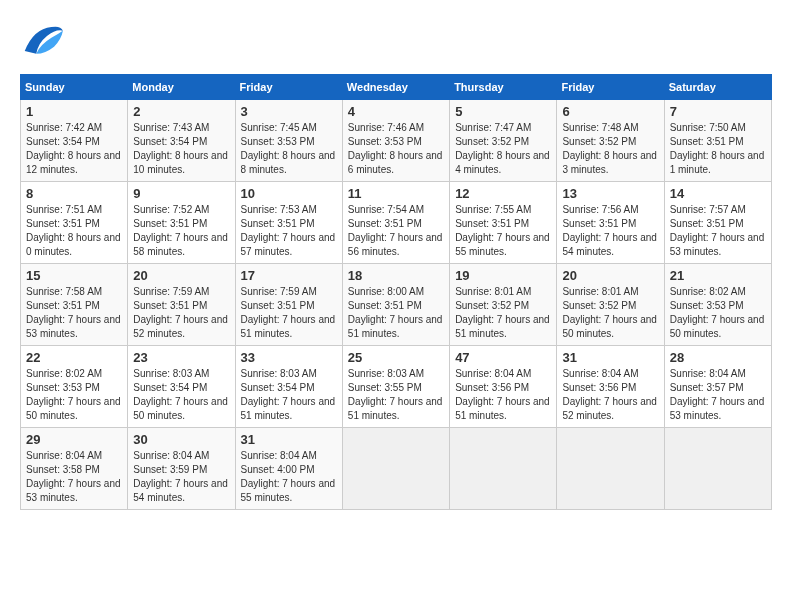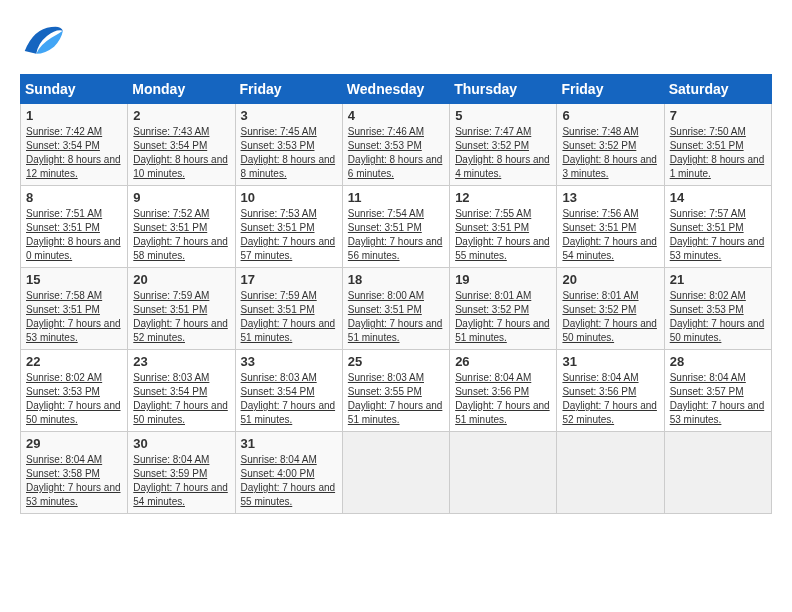--- a/index.html
+++ b/index.html
@@ -31,21 +31,21 @@
     .calendar {
       width: 100%;
       border-collapse: collapse;
       font-size: 11px;
     }
     .calendar thead tr th {
       background-color: #1565c0;
       color: #fff;
       padding: 6px 4px;
       text-align: left;
-      font-size: 14px;
+      font-size: 11px;
       font-weight: bold;
       border: 1px solid #1565c0;
     }
     .calendar tbody tr td {
       border: 1px solid #ccc;
       vertical-align: top;
       padding: 4px 5px;
       width: 107px;
       min-height: 80px;
       background: #fff;
@@ -60,21 +60,20 @@
       font-size: 13px;
       font-weight: bold;
       color: #333;
       display: block;
       margin-bottom: 2px;
     }
     .day-info {
       font-size: 10px;
       color: #333;
       line-height: 1.4;
-      text-decoration: underline;
     }
     td.empty {
       background: #f0f0f0 !important;
     }
     .logo-container {
       display: flex;
       align-items: center;
       gap: 2px;
     }
     .logo-icon svg {
@@ -227,21 +226,21 @@
         </td>
         <td>
           <span class="day-num">33</span>
           <div class="day-info">Sunrise: 8:03 AM<br>Sunset: 3:54 PM<br>Daylight: 7 hours and 51 minutes.</div>
         </td>
         <td>
           <span class="day-num">25</span>
           <div class="day-info">Sunrise: 8:03 AM<br>Sunset: 3:55 PM<br>Daylight: 7 hours and 51 minutes.</div>
         </td>
         <td>
-          <span class="day-num">26</span>
+          <span class="day-num">47</span>
           <div class="day-info">Sunrise: 8:04 AM<br>Sunset: 3:56 PM<br>Daylight: 7 hours and 51 minutes.</div>
         </td>
         <td>
           <span class="day-num">31</span>
           <div class="day-info">Sunrise: 8:04 AM<br>Sunset: 3:56 PM<br>Daylight: 7 hours and 52 minutes.</div>
         </td>
         <td>
           <span class="day-num">28</span>
           <div class="day-info">Sunrise: 8:04 AM<br>Sunset: 3:57 PM<br>Daylight: 7 hours and 53 minutes.</div>
         </td>

